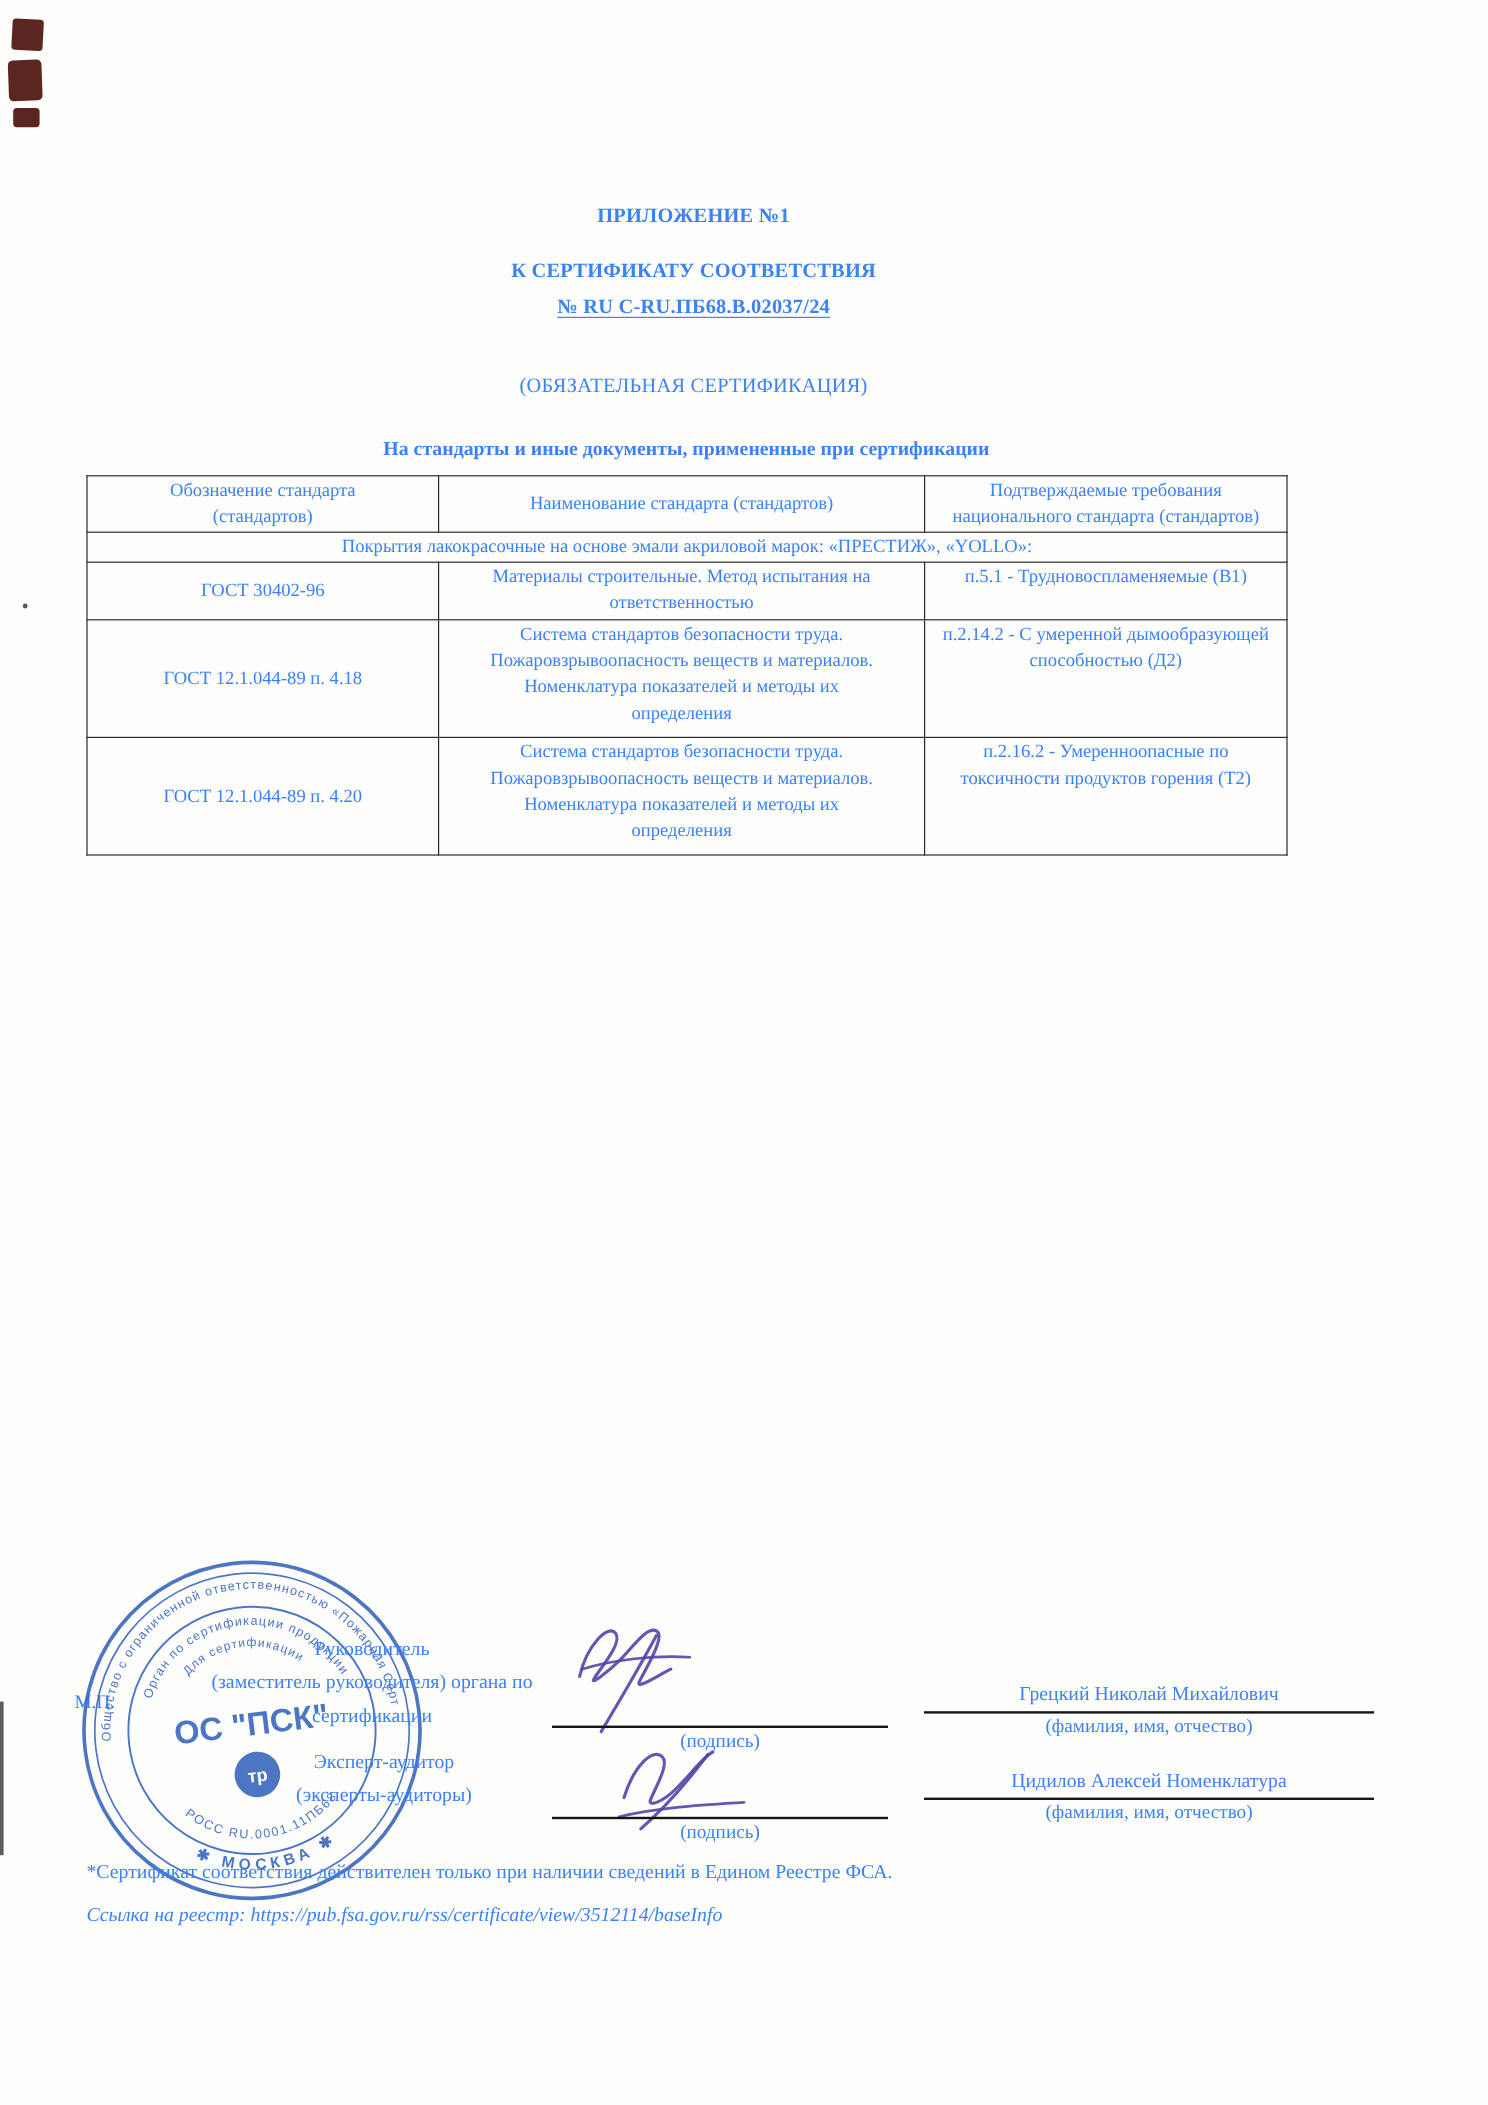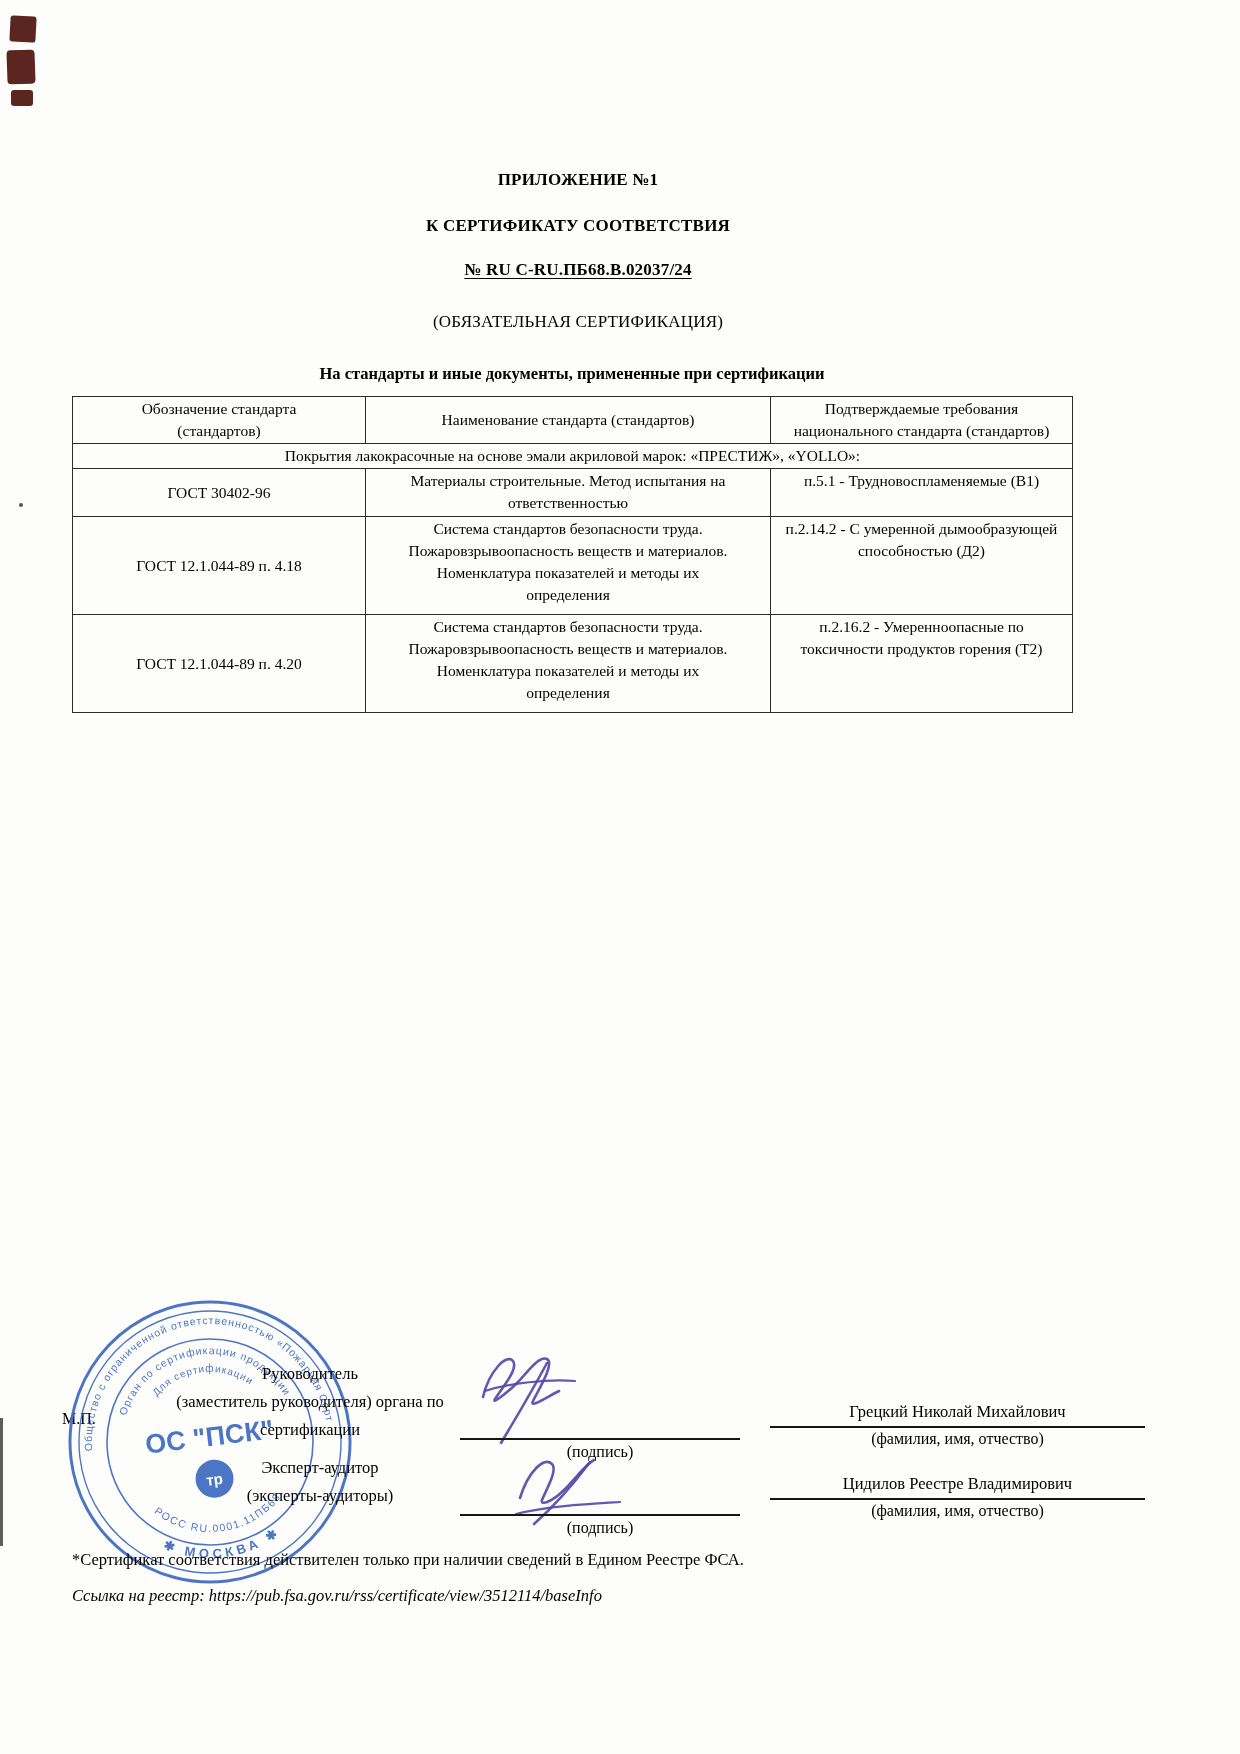--- a/index.html
+++ b/index.html
@@ -1,17 +1,17 @@
 <!DOCTYPE html>
 <html><head>
 <meta charset="utf-8">
 <style>
   html,body{margin:0;padding:0;background:#ffffff;}
   .page{position:relative;width:1240px;height:1754px;background:#fdfdfc;overflow:hidden;
-        font-family:"Liberation Serif","DejaVu Serif",serif;color:#000000;}
+        font-family:"Liberation Serif","DejaVu Serif",serif;color:#3b82f6;}
   .abs{position:absolute;}
   
   .title{left:72px;width:1012px;text-align:center;font-size:17px;letter-spacing:.2px;}
   .bold{font-weight:bold;}
   .underline{text-decoration:underline;text-underline-offset:3px;}
   
   .tbl-caption{left:72px;top:364px;width:1000px;text-align:center;font-weight:bold;font-size:16.5px;}
   table.std{position:absolute;left:72px;top:396px;width:1000px;border-collapse:collapse;table-layout:fixed;}
   table.std td{border:1.6px solid #2b2b2b;font-size:15.5px;line-height:22px;text-align:center;
                padding:1px 8px;vertical-align:top;}
@@ -37,21 +37,21 @@
 <div class="page">
 
   <div class="abs mark" style="left:10px;top:16px;width:26px;height:26px;border-radius:3px;transform:rotate(3deg);"></div>
   <div class="abs mark" style="left:7px;top:50px;width:28px;height:34px;border-radius:4px;transform:rotate(-2deg);"></div>
   <div class="abs mark" style="left:11px;top:90px;width:22px;height:16px;border-radius:3px;"></div>
   <div class="abs" style="left:0;top:1418px;width:3px;height:128px;background:#343434;opacity:.8;"></div>
   <div class="abs" style="left:19px;top:503px;width:4px;height:4px;border-radius:50%;background:#555;"></div>
 
   <div class="abs title bold" style="top:170px;">ПРИЛОЖЕНИЕ №1</div>
   <div class="abs title bold" style="top:216px;">К СЕРТИФИКАТУ СООТВЕТСТВИЯ</div>
-  <div class="abs title bold underline" style="top:260px;">№ RU C-RU.ПБ68.В.02037/24</div>
+  <div class="abs title bold underline" style="top:246px;">№ RU C-RU.ПБ68.В.02037/24</div>
   <div class="abs title" style="top:312px;">(ОБЯЗАТЕЛЬНАЯ СЕРТИФИКАЦИЯ)</div>
 
   <div class="abs tbl-caption">На стандарты и иные документы, примененные при сертификации</div>
 
   <table class="std">
     <colgroup>
         <col style="width:293px;">
         <col style="width:405px;">
         <col style="width:302px;">
       </colgroup>
@@ -160,21 +160,21 @@
     <path class="ink" stroke-width="2.2" d="M18 66 C 50 58, 90 56, 122 54"></path>
   </svg>
 
   <div class="abs sig-rule" style="left:460px;top:1438px;width:280px;"></div>
   <div class="abs cap" style="left:460px;top:1443px;width:280px;">(подпись)</div>
 
   <div class="abs name" style="left:770px;top:1402px;width:375px;">Грецкий Николай Михайлович</div>
   <div class="abs sig-rule" style="left:770px;top:1426px;width:375px;"></div>
   <div class="abs cap" style="left:770px;top:1430px;width:375px;">(фамилия, имя, отчество)</div>
 
-  <div class="abs name" style="left:770px;top:1474px;width:375px;">Цидилов Реестре Владимирович</div>
+  <div class="abs name" style="left:770px;top:1474px;width:375px;">Цидилов Алексей Номенклатура</div>
   <div class="abs sig-rule" style="left:770px;top:1498px;width:375px;"></div>
   <div class="abs cap" style="left:770px;top:1502px;width:375px;">(фамилия, имя, отчество)</div>
 
   <div class="abs sig-rule" style="left:460px;top:1514px;width:280px;"></div>
   <div class="abs cap" style="left:460px;top:1519px;width:280px;">(подпись)</div>
 
   <div class="abs footer-line" style="left:72px;top:1550px;width:1060px;">*Сертификат соответствия действителен только при наличии сведений в Едином Реестре ФСА.</div>
   <div class="abs footer-line" style="left:72px;top:1586px;width:1060px;font-style:italic;">Ссылка на реестр: https://pub.fsa.gov.ru/rss/certificate/view/3512114/baseInfo</div>
 
 </div>

